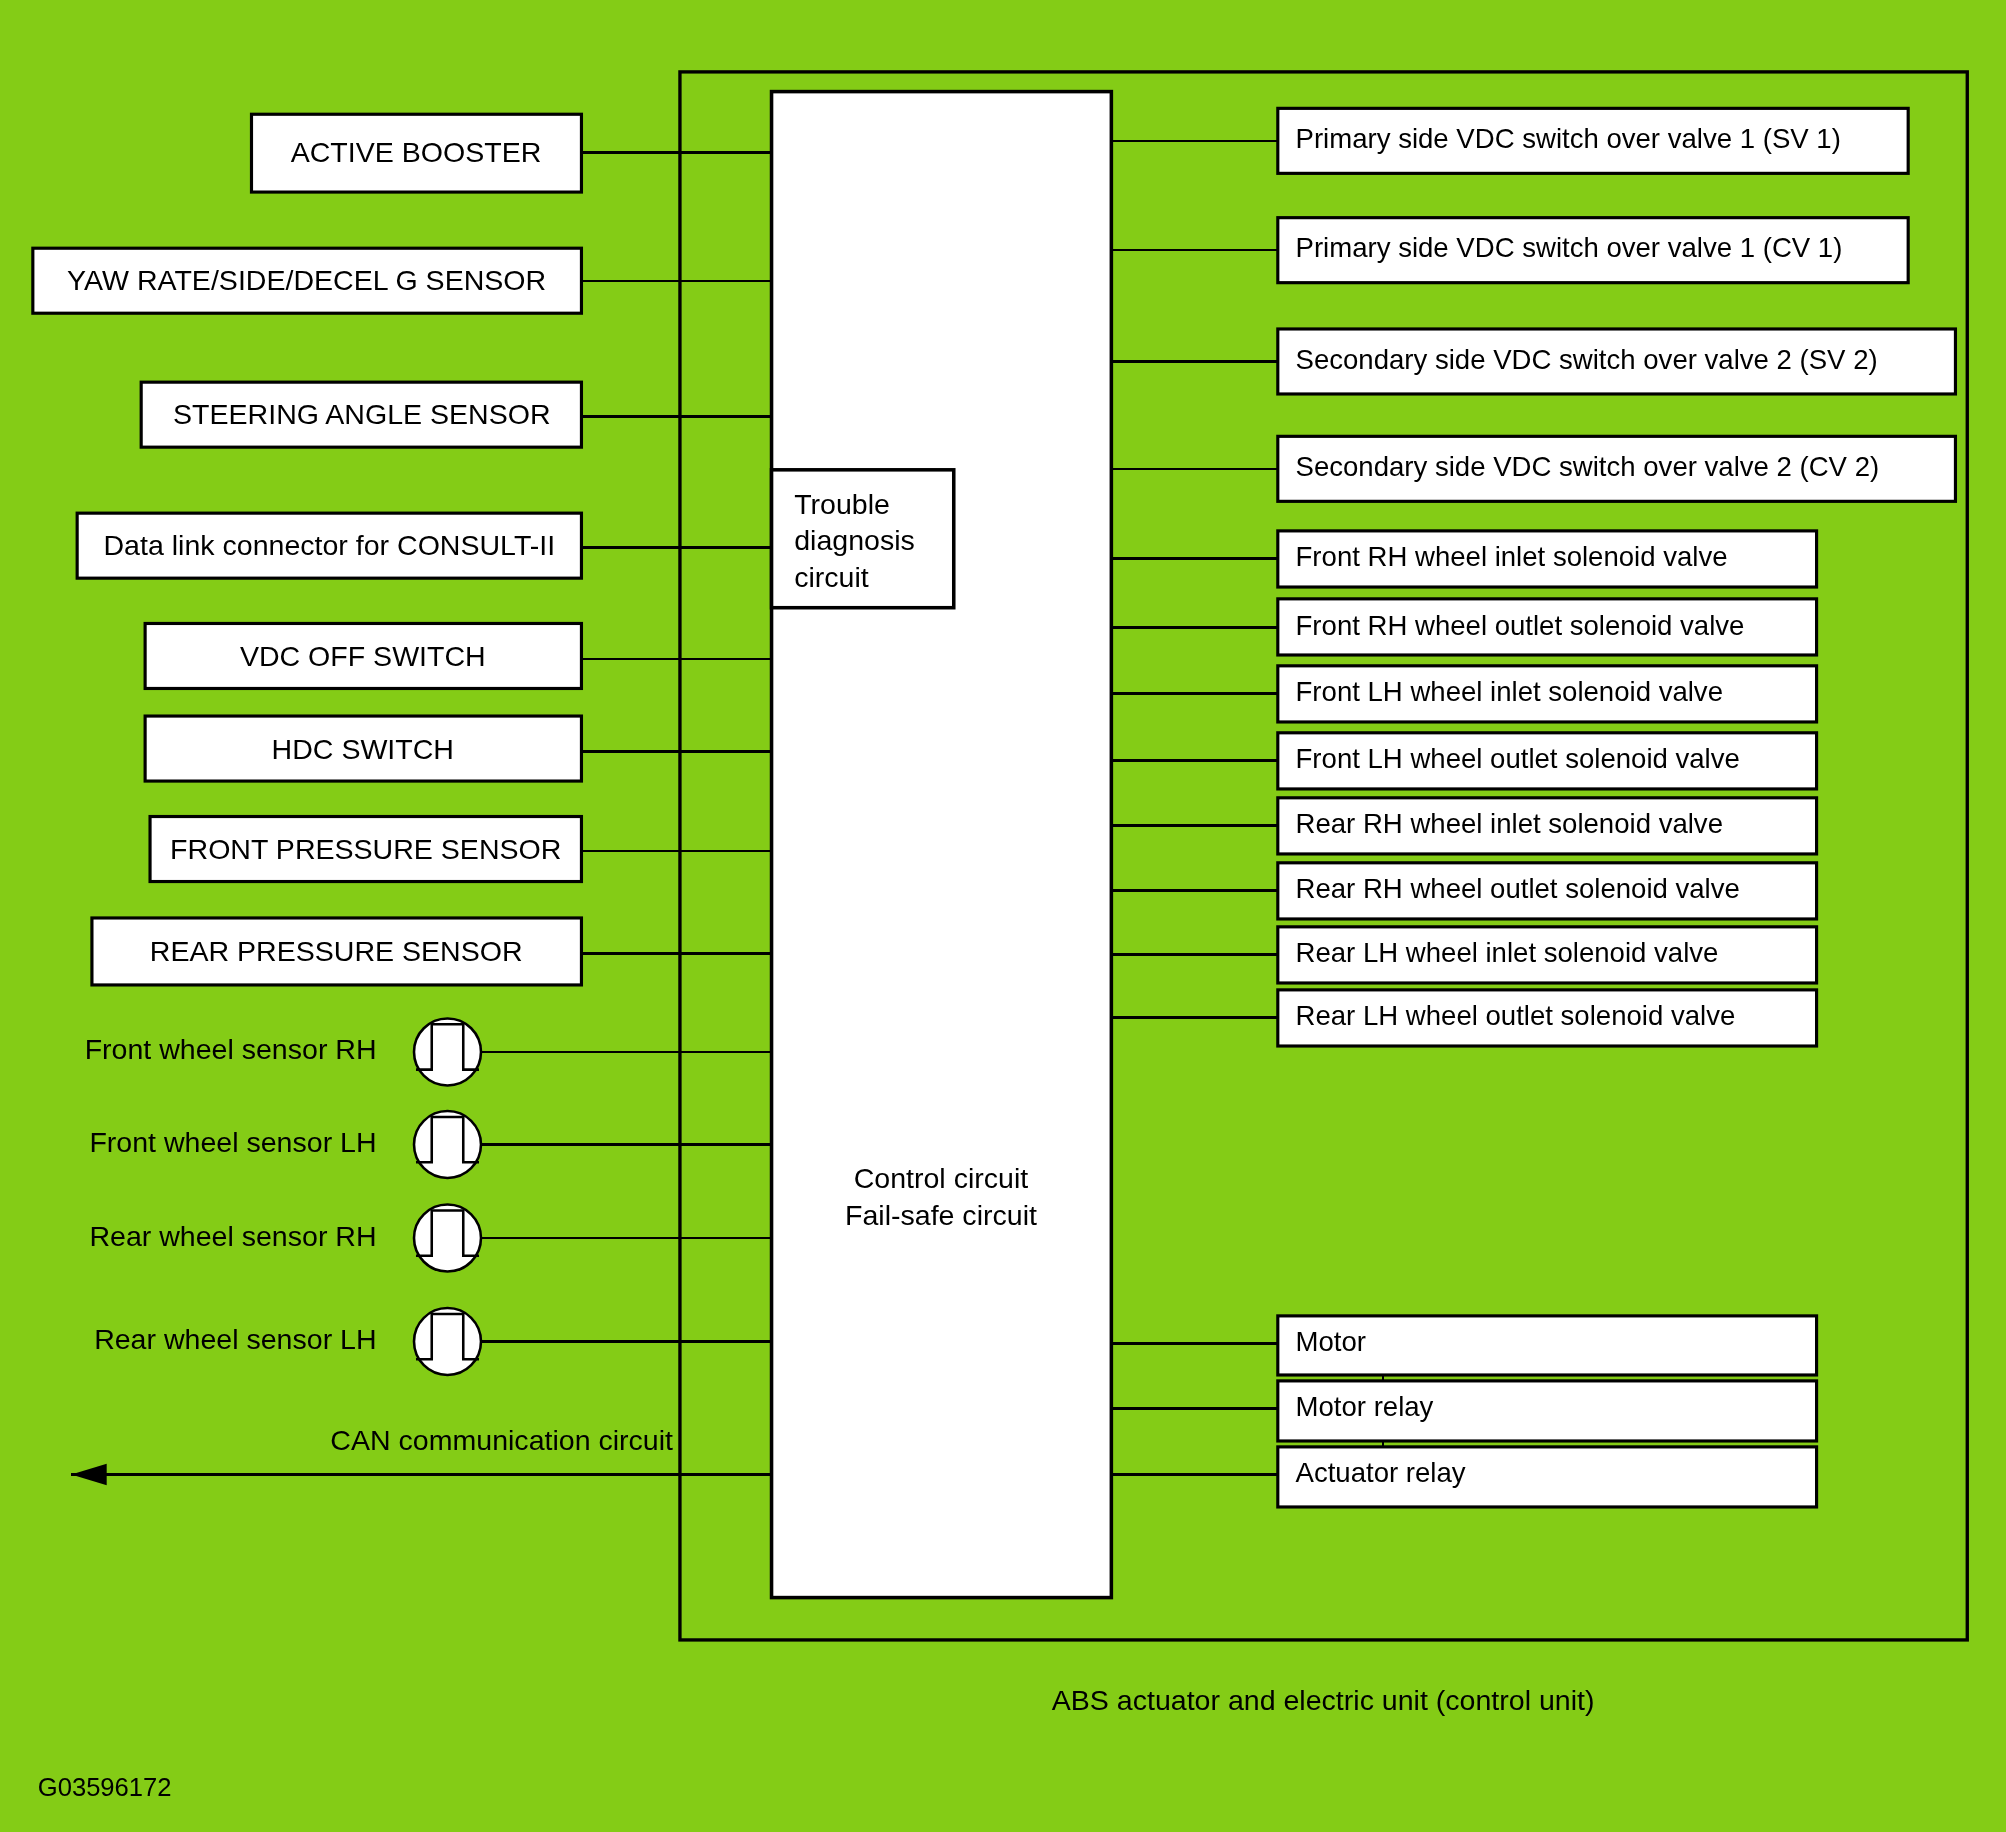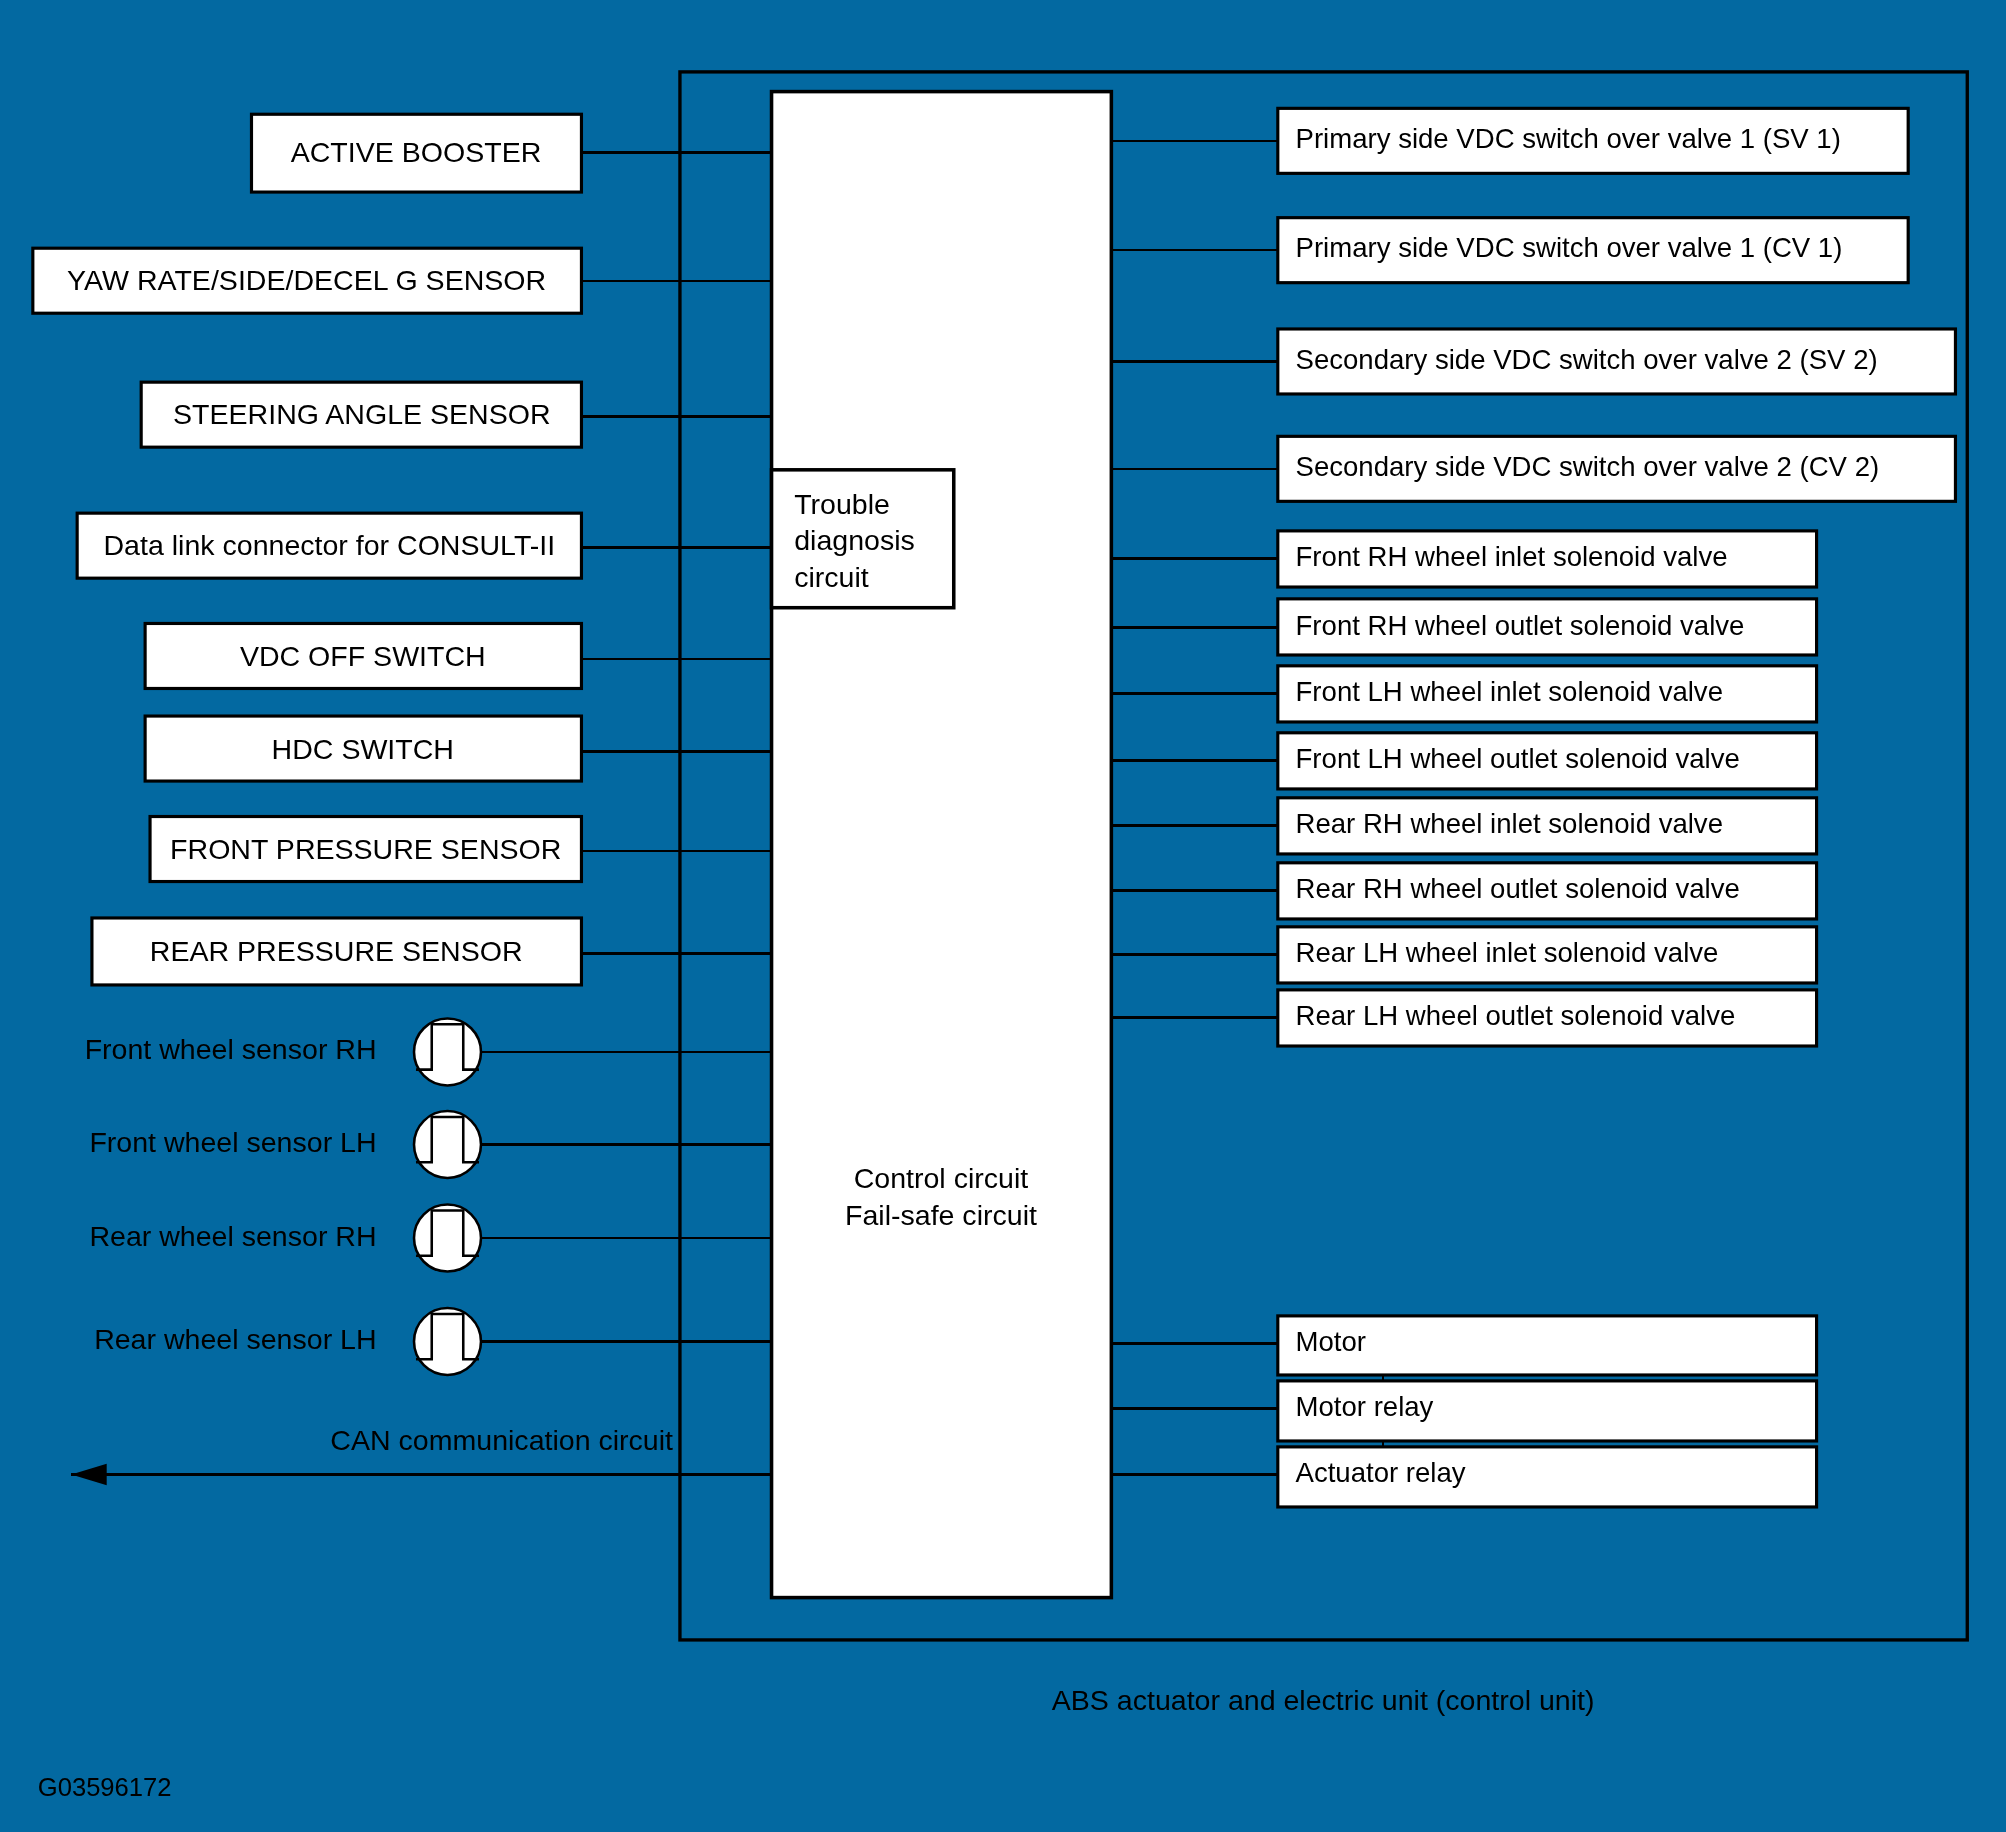--- a/index.html
+++ b/index.html
@@ -9,21 +9,21 @@
     background: #ffffff;
   }
   body {
     font-family: "Liberation Sans", sans-serif;
     color: #000000;
   }
   #stage {
     position: relative;
     width: 2007px;
     height: 1832px;
-    background: #0369a1;
+    background: #84cc16;
     overflow: hidden;
   }
   svg#diagram {
     position: absolute;
     left: 0;
     top: 0;
     width: 2007px;
     height: 1832px;
     display: block;
   }

